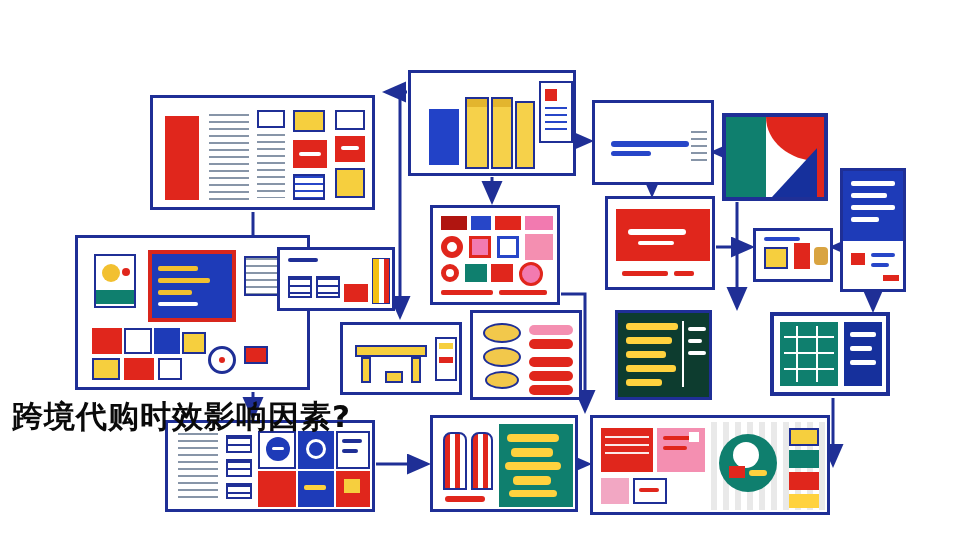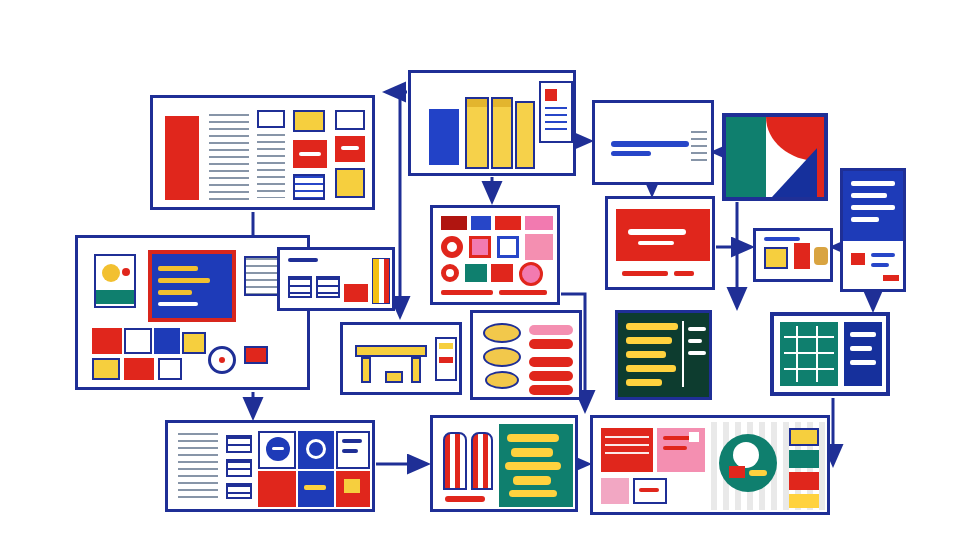--- a/index.html
+++ b/index.html
@@ -252,14 +252,15 @@
     <div class="s" style="left:126px;top:16px;width:58px;height:58px;background:#0f7f6e;border-radius:50%"></div>
     <div class="s" style="left:140px;top:24px;width:26px;height:26px;background:#fff;border-radius:50%"></div>
     <div class="s" style="left:136px;top:48px;width:16px;height:12px;background:#e0261c"></div>
     <div class="s" style="left:156px;top:52px;width:18px;height:6px;background:#ffd23e;border-radius:3px"></div>
     <div class="s" style="left:196px;top:10px;width:30px;height:18px;background:#f6cf3e;border:2px solid #1f2f96"></div>
     <div class="s" style="left:196px;top:32px;width:30px;height:18px;background:#0f7f6e"></div>
     <div class="s" style="left:196px;top:54px;width:30px;height:18px;background:#e0261c"></div>
     <div class="s" style="left:196px;top:76px;width:30px;height:14px;background:#ffd23e"></div>
   </div>
 
+  <div class="caption">跨境代购时效影响因素?</div>
 
 </div>
 
 </body></html>

